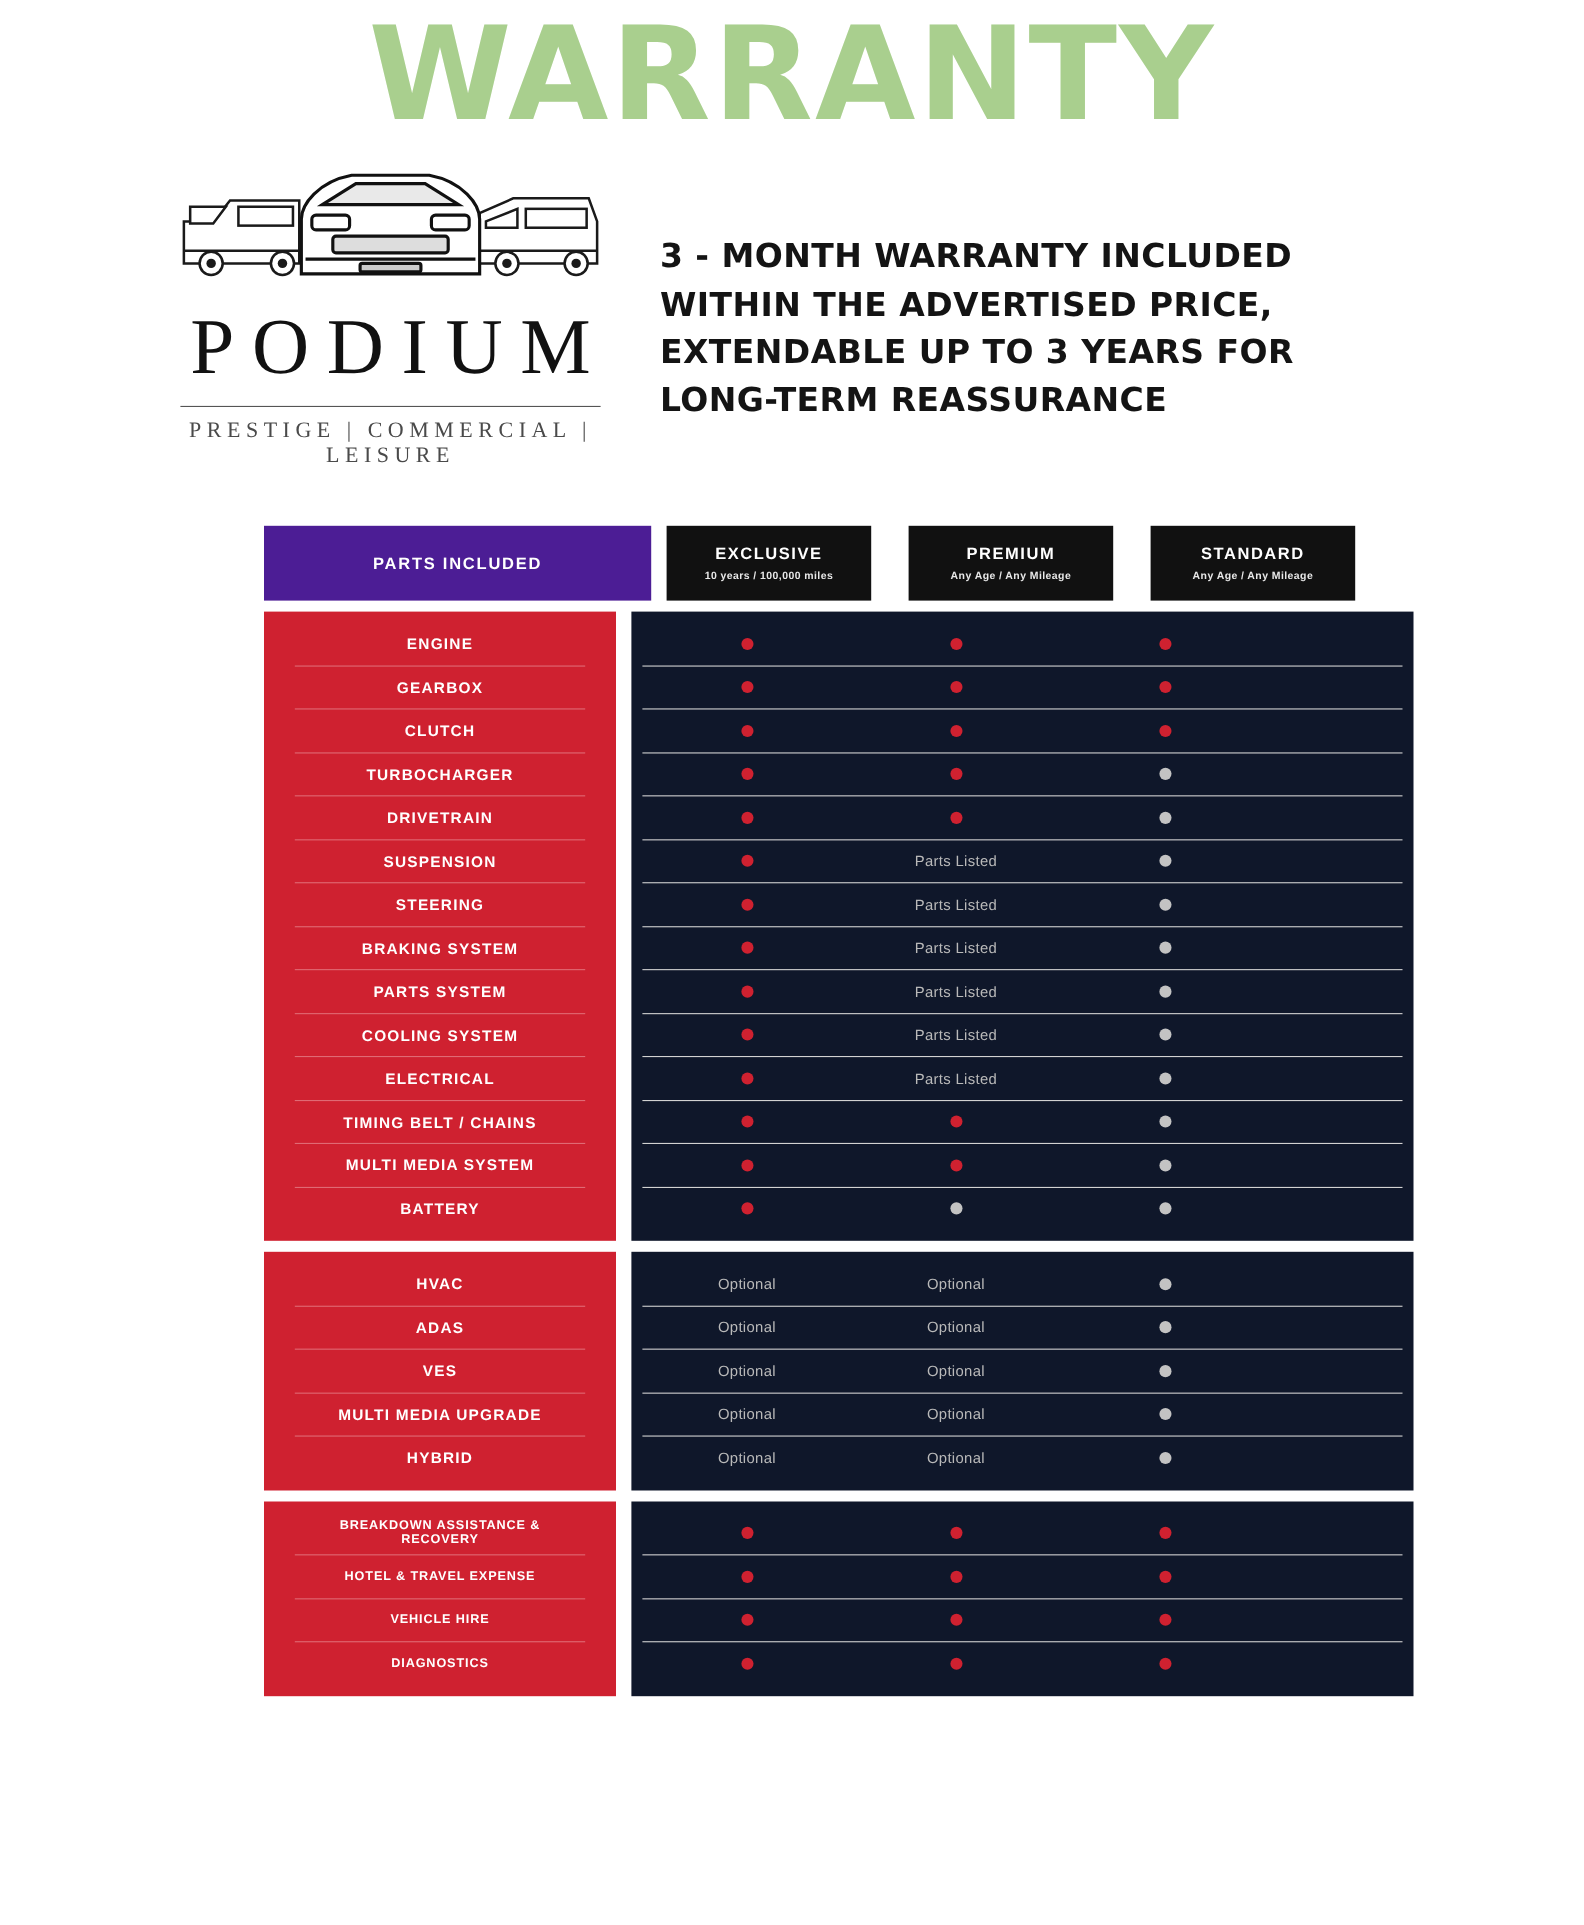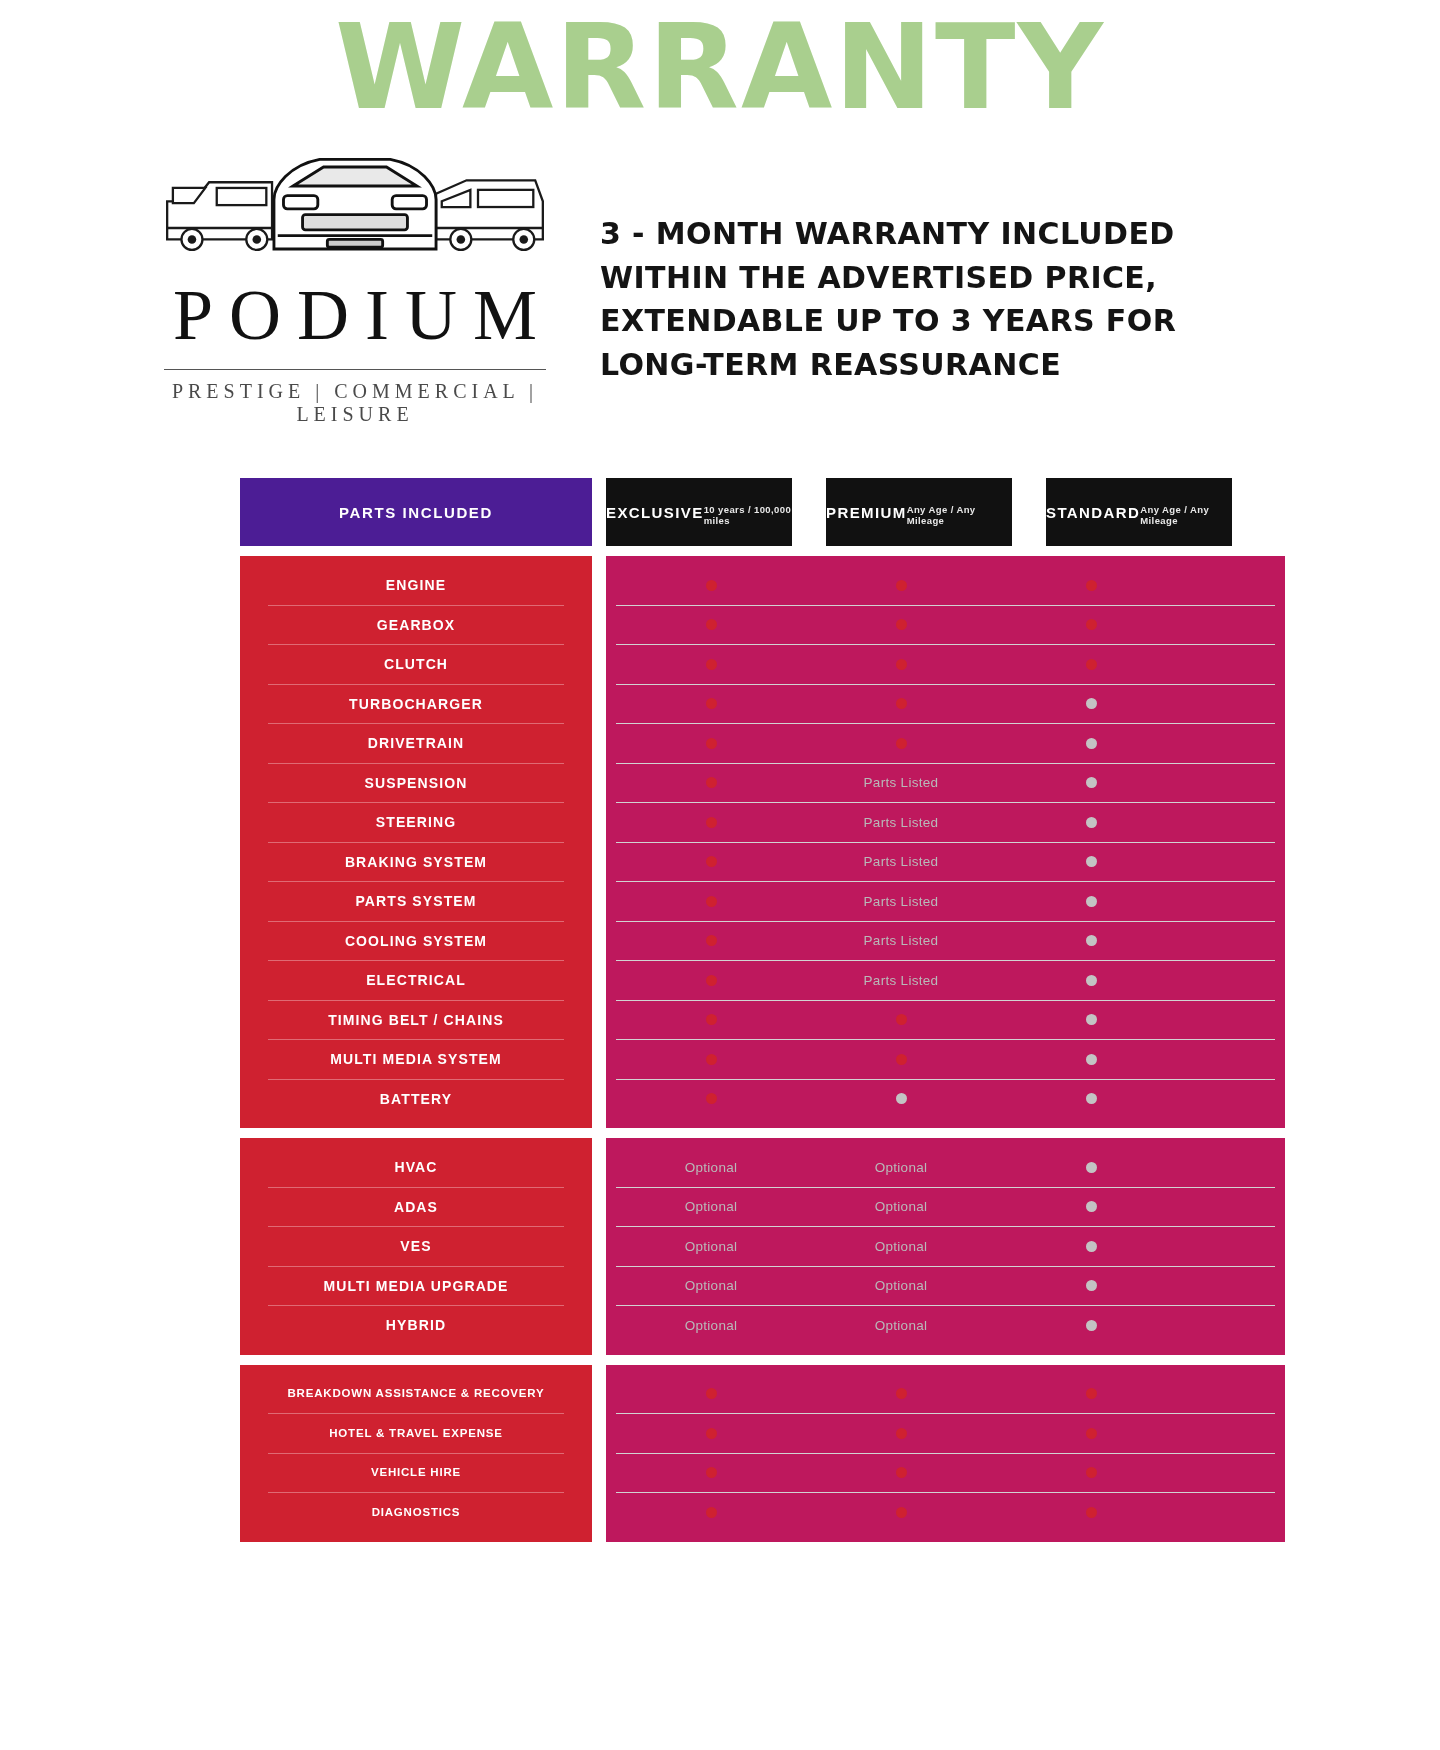--- a/index.html
+++ b/index.html
@@ -102,21 +102,21 @@
     display: flex;
     align-items: center;
     justify-content: center;
     height: 68px;
   }
   .plan-head {
     width: 186px;
     background: #111111;
     color: #ffffff;
     display: flex;
-    flex-direction: row;
+    flex-direction: column;
     align-items: center;
     justify-content: center;
     height: 68px;
   }
   .plan-head .plan-name {
     font-size: 15px;
     font-weight: bold;
     letter-spacing: 1.4px;
   }
   .plan-head .plan-sub {
@@ -128,21 +128,21 @@
   }
   .plan-head.spacer-left { margin-left: 20px; }
 
   .section {
     display: flex;
     gap: 14px;
     margin-top: 10px;
     align-items: stretch;
   }
   .labels-col {
-    width: 352px;
+    width: 320px;
     background: #cf2130;
     padding: 10px 0;
     box-sizing: border-box;
   }
   .label-cell {
     height: 38.5px;
     display: flex;
     align-items: center;
     justify-content: center;
     color: #ffffff;
@@ -153,21 +153,21 @@
     line-height: 1.15;
     border-bottom: 1px solid #e06a74;
     margin: 0 28px;
     padding: 0 4px;
   }
   .label-cell.small { font-size: 11.5px; letter-spacing: 0.8px; }
   .label-cell.last { border-bottom: none; }
 
   .marks-col {
     flex: 1;
-    background: #be185d;
+    background: #0f172a;
     padding: 10px 0;
     box-sizing: border-box;
   }
   .mark-row {
     height: 38.5px;
     display: flex;
     align-items: center;
     border-bottom: 1px solid #d2d2d2;
     margin: 0 10px;
   }

